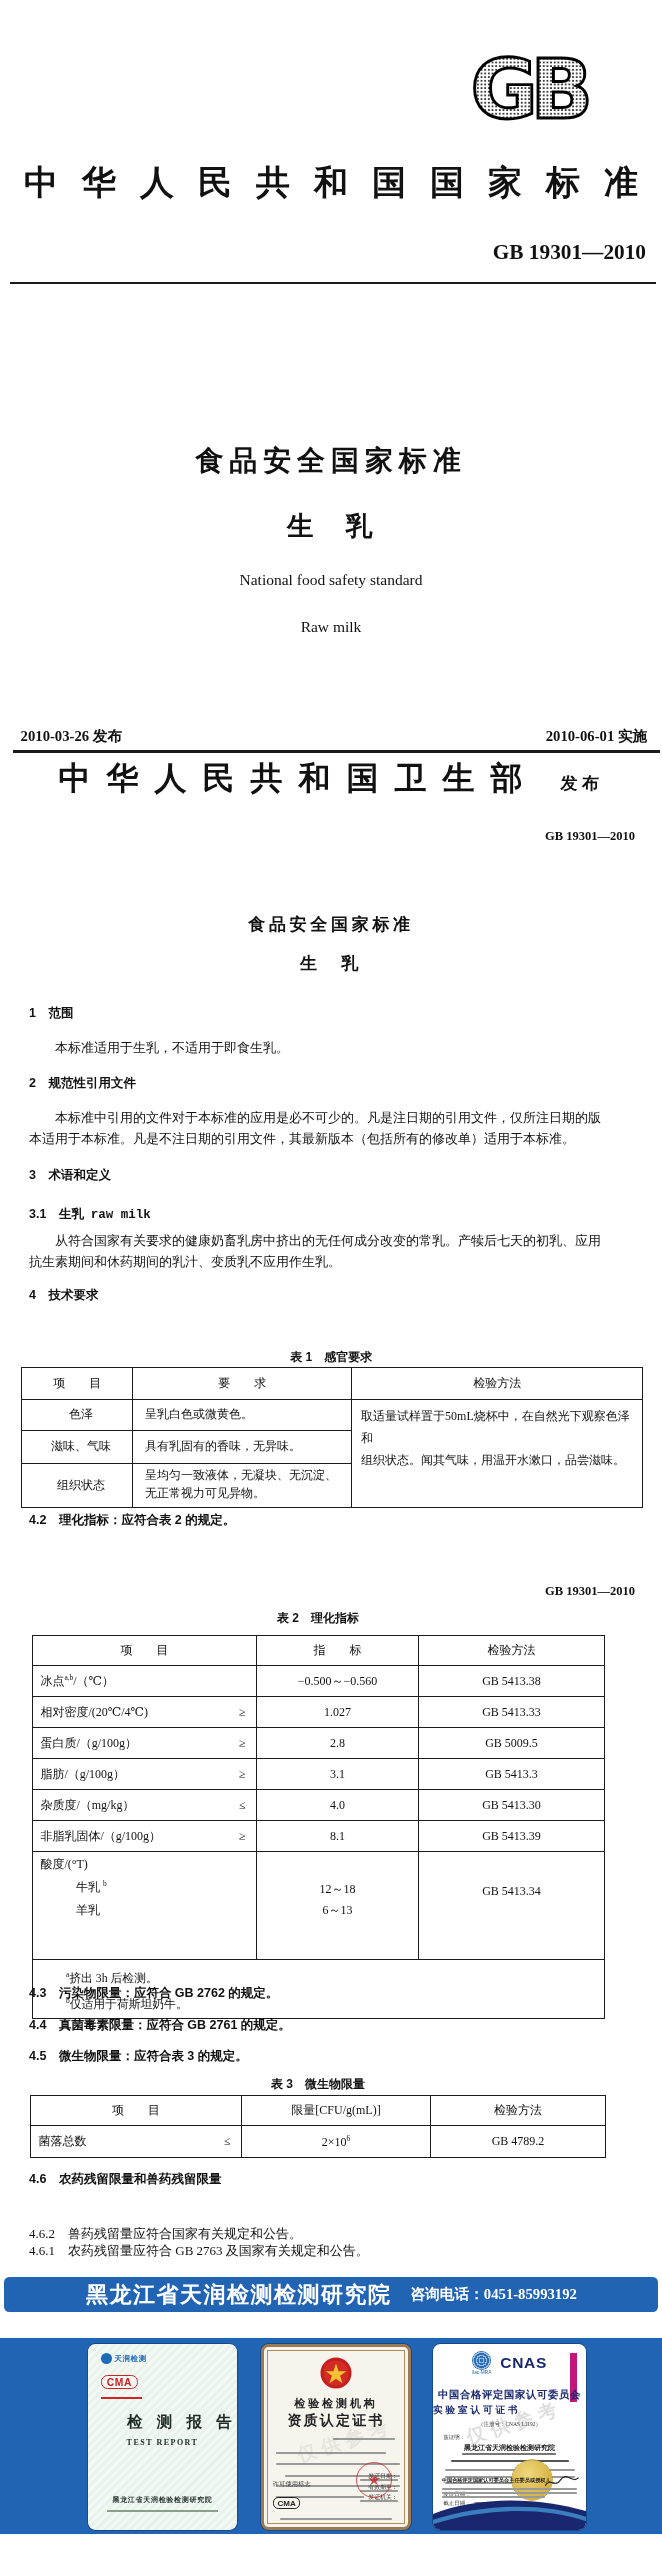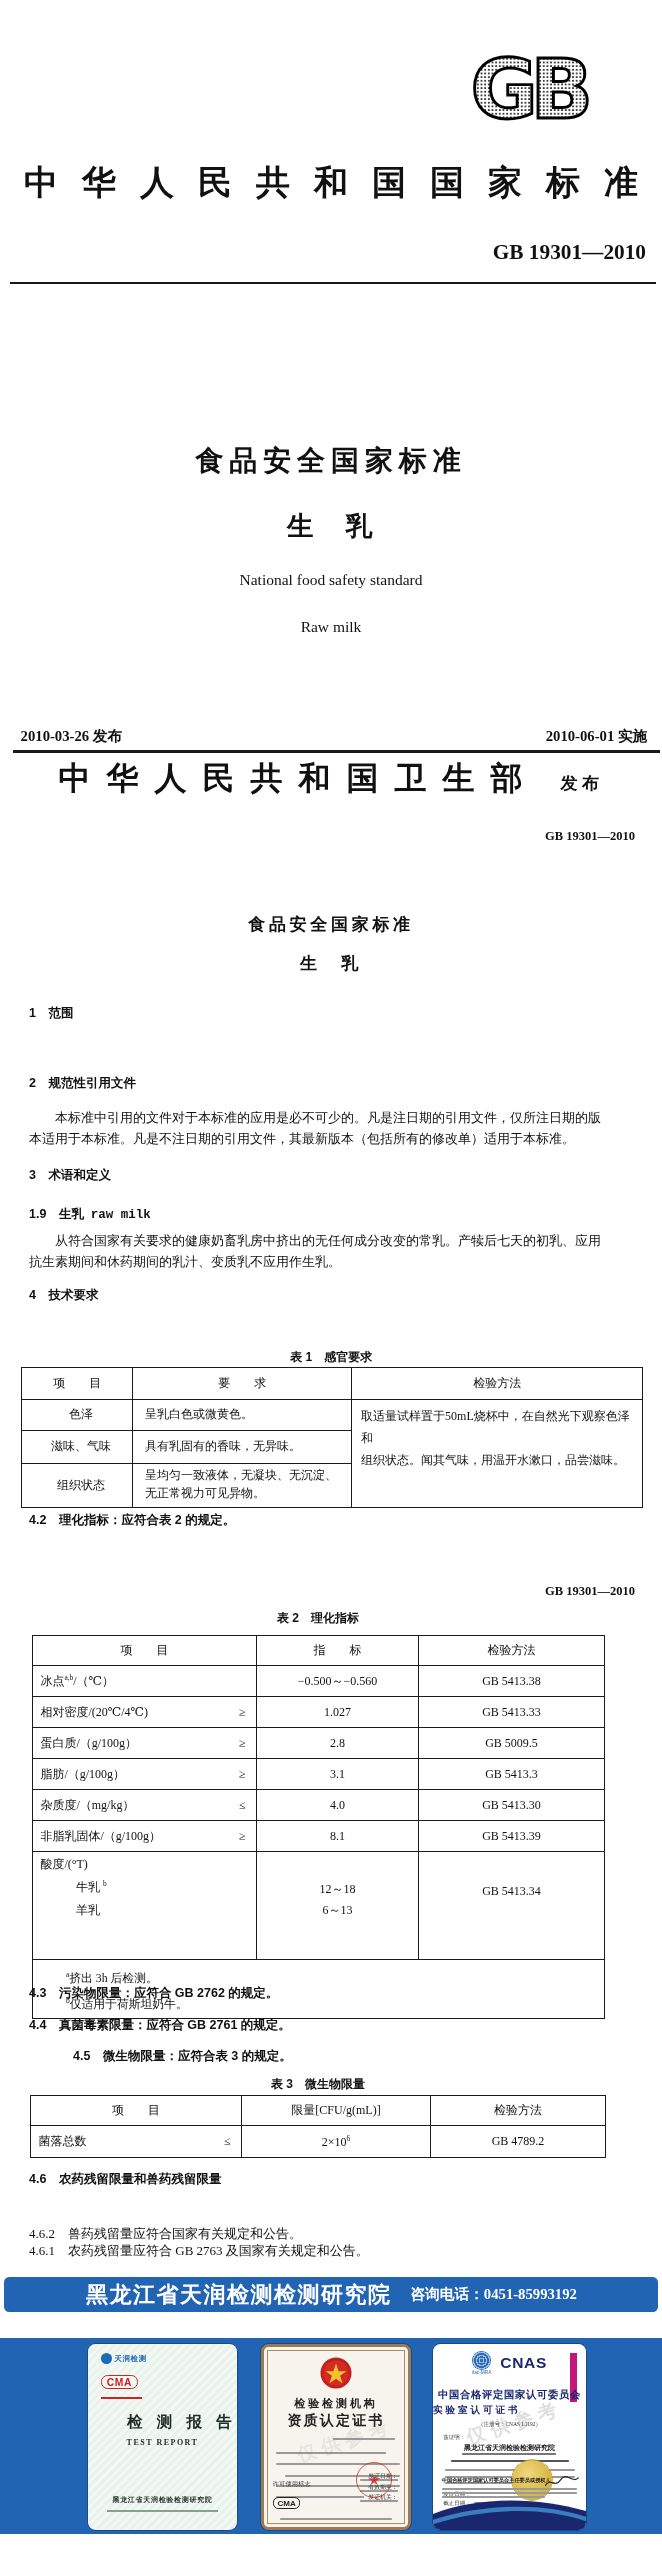--- a/index.html
+++ b/index.html
@@ -158,30 +158,31 @@
   <div class="abs ministry-row">
     <span class="ministry">中华人民共和国卫生部</span>
     <span class="pub-label">发布</span>
   </div>
 
   <div class="abs gbno-sm" style="top:829px;">GB 19301—2010</div>
   <div class="abs ctr p2t" style="top:913px;">食品安全国家标准</div>
   <div class="abs ctr p2t" style="top:952px;">生　乳</div>
 
   <div class="abs h-sec" style="top:1005px;">1　范围</div>
+  <div class="abs p-body ind" style="top:1038px;">本标准适用于生乳，不适用于即食生乳。</div>
 
   <div class="abs h-sec" style="top:1075px;">2　规范性引用文件</div>
   <div class="abs p-body" style="top:1108px;">
     <span class="line ind">本标准中引用的文件对于本标准的应用是必不可少的。凡是注日期的引用文件，仅所注日期的版</span>
     <span class="line">本适用于本标准。凡是不注日期的引用文件，其最新版本（包括所有的修改单）适用于本标准。</span>
   </div>
 
   <div class="abs h-sec" style="top:1167px;">3　术语和定义</div>
   <div class="abs h-sec" style="top:1206px;">
-    <span>1.9　生乳</span>&nbsp;
+    <span>3.1　生乳</span>&nbsp;
     <span class="mono">raw milk</span>
   </div>
   <div class="abs p-body" style="top:1231px;">
     <span class="line ind">从符合国家有关要求的健康奶畜乳房中挤出的无任何成分改变的常乳。产犊后七天的初乳、应用</span>
     <span class="line">抗生素期间和休药期间的乳汁、变质乳不应用作生乳。</span>
   </div>
 
   <div class="abs h-sec" style="top:1287px;">4　技术要求</div>
 
   <div class="abs tcap" style="top:1349px;left:21.3px;width:620px;">表 1　感官要求</div>
@@ -310,21 +311,21 @@
       <td colspan="3" class="notes-cell">
         <div><sup>a</sup><span>挤出 3h 后检测。</span></div>
         <div><sup>b</sup><span>仅适用于荷斯坦奶牛。</span></div>
       </td>
     </tr>
   </tbody>
     </table>
 
   <div class="abs h-sec" style="top:1985px;">4.3　污染物限量：应符合 GB 2762 的规定。</div>
   <div class="abs h-sec" style="top:2017px;">4.4　真菌毒素限量：应符合 GB 2761 的规定。</div>
-  <div class="abs h-sec" style="top:2048px;margin-left:44px;">4.5　微生物限量：应符合表 3 的规定。</div>
+  <div class="abs h-sec" style="top:2048px;">4.5　微生物限量：应符合表 3 的规定。</div>
 
   <div class="abs tcap" style="top:2076px;left:30px;width:576px;">表 3　微生物限量</div>
 
   <table class="t3">
     <colgroup>
         <col style="width:211px">
         <col style="width:189px">
         <col style="width:175px">
       </colgroup>
     <tbody>

